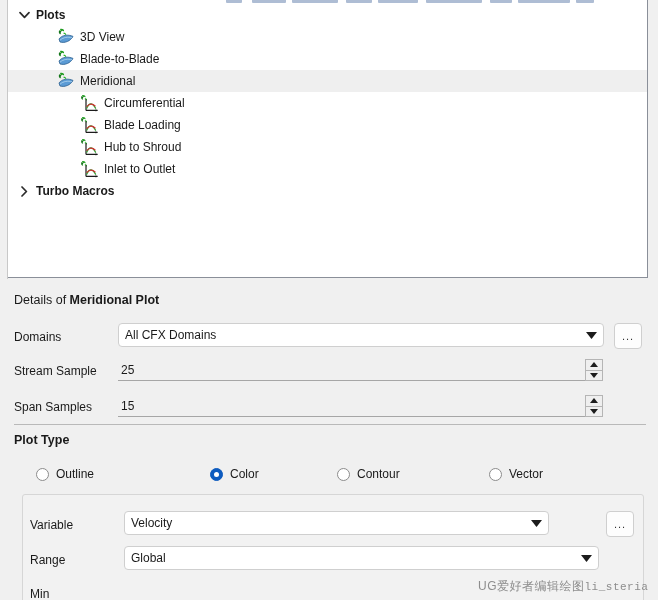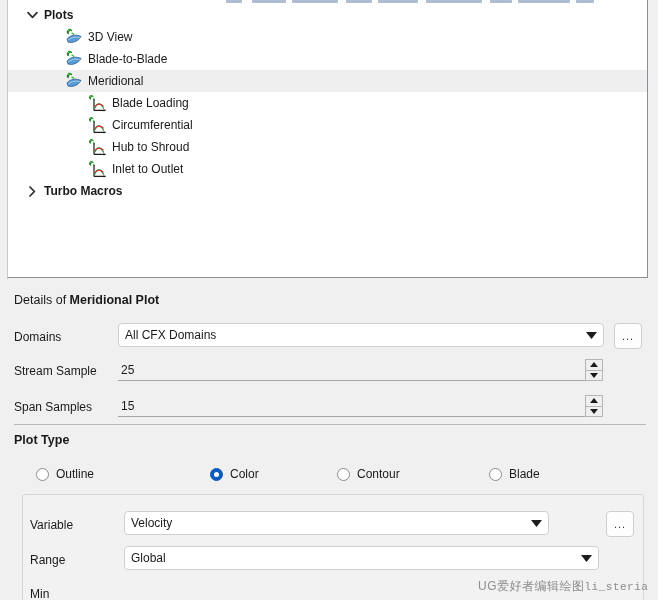--- a/index.html
+++ b/index.html
@@ -38,21 +38,21 @@
   }
   .clip-ghost {
     position:absolute; height: 8px; top: -5px;
     background: #aebdd4; border-radius: 1px;
   }
 
   .tree-row {
     display: flex;
     align-items: center;
     height: 22px;
-    padding-left: 12px;
+    padding-left: 4px;
     box-sizing: border-box;
     white-space: nowrap;
   }
   .tree-row.selected { background: #efefef; }
 
   .twisty {
     width: 16px; height: 16px;
     display: inline-flex; align-items: center; justify-content: center;
     flex: 0 0 16px;
   }
@@ -255,35 +255,35 @@
         <span class="twisty"></span>
         <span class="ico"><svg width="20" height="18" viewBox="0 0 20 18">
             <path d="M2 1 C4.6 0.6 6 2 5.4 3.4 C4.8 2.5 3.5 2.5 2.8 3.2 Z" fill="#1e9b1e"></path>
             <path d="M1.4 2 C0.6 4.2 1.6 5.8 3.2 5.8 C2.5 4.9 2.7 3.7 3.5 3.2 Z" fill="#14761a"></path>
             <path d="M5 4 C7 4.4 7.5 5.9 6.7 7 C6.5 6 5.7 5.3 4.7 5.3 Z" fill="#2cb82c"></path>
             <path d="M6 16.4 L6 5.2 M6 16.4 L17.6 16.4" stroke="#1c1c1c" stroke-width="1.2" fill="none"></path>
             <path d="M6.6 14.6 C9 8.6 12 8 15.8 14.6" stroke="#2f9e2f" stroke-width="1.2" fill="none"></path>
             <path d="M6.6 12.6 C9.4 9.6 12.4 9.4 15.4 12.2" stroke="#d03030" stroke-width="1.2" fill="none"></path>
             <path d="M17.6 16.4 L15.6 15.2 L15.6 17.6 Z" fill="#1c1c1c"></path>
           </svg></span>
-        <span class="tree-label">Blade Loading</span>
+        <span class="tree-label">Circumferential</span>
       </div>
       <div class="tree-row">
         <span style="display: inline-block; flex: 0 0 auto; width: 52px;"></span>
         <span class="twisty"></span>
         <span class="ico"><svg width="20" height="18" viewBox="0 0 20 18">
             <path d="M2 1 C4.6 0.6 6 2 5.4 3.4 C4.8 2.5 3.5 2.5 2.8 3.2 Z" fill="#1e9b1e"></path>
             <path d="M1.4 2 C0.6 4.2 1.6 5.8 3.2 5.8 C2.5 4.9 2.7 3.7 3.5 3.2 Z" fill="#14761a"></path>
             <path d="M5 4 C7 4.4 7.5 5.9 6.7 7 C6.5 6 5.7 5.3 4.7 5.3 Z" fill="#2cb82c"></path>
             <path d="M6 16.4 L6 5.2 M6 16.4 L17.6 16.4" stroke="#1c1c1c" stroke-width="1.2" fill="none"></path>
             <path d="M6.6 14.6 C9 8.6 12 8 15.8 14.6" stroke="#2f9e2f" stroke-width="1.2" fill="none"></path>
             <path d="M6.6 12.6 C9.4 9.6 12.4 9.4 15.4 12.2" stroke="#d03030" stroke-width="1.2" fill="none"></path>
             <path d="M17.6 16.4 L15.6 15.2 L15.6 17.6 Z" fill="#1c1c1c"></path>
           </svg></span>
-        <span class="tree-label">Circumferential</span>
+        <span class="tree-label">Blade Loading</span>
       </div>
       <div class="tree-row">
         <span style="display: inline-block; flex: 0 0 auto; width: 52px;"></span>
         <span class="twisty"></span>
         <span class="ico"><svg width="20" height="18" viewBox="0 0 20 18">
             <path d="M2 1 C4.6 0.6 6 2 5.4 3.4 C4.8 2.5 3.5 2.5 2.8 3.2 Z" fill="#1e9b1e"></path>
             <path d="M1.4 2 C0.6 4.2 1.6 5.8 3.2 5.8 C2.5 4.9 2.7 3.7 3.5 3.2 Z" fill="#14761a"></path>
             <path d="M5 4 C7 4.4 7.5 5.9 6.7 7 C6.5 6 5.7 5.3 4.7 5.3 Z" fill="#2cb82c"></path>
             <path d="M6 16.4 L6 5.2 M6 16.4 L17.6 16.4" stroke="#1c1c1c" stroke-width="1.2" fill="none"></path>
             <path d="M6.6 14.6 C9 8.6 12 8 15.8 14.6" stroke="#2f9e2f" stroke-width="1.2" fill="none"></path>
@@ -378,21 +378,21 @@
   <div class="radio-item" style="left:178px; top:188px;padding-left:24px;">
     <span class="radio-dot on"></span>
     <span class="rlabel">Color</span>
   </div>
   <div class="radio-item" style="left:329px; top:188px;">
     <span class="radio-dot"></span>
     <span class="rlabel">Contour</span>
   </div>
   <div class="radio-item" style="left:481px; top:188px;">
     <span class="radio-dot"></span>
-    <span class="rlabel">Blade</span>
+    <span class="rlabel">Vector</span>
   </div>
 
   <div id="group-box"></div>
 
   <div class="field-label" style="left:22px; top:239px;">Variable</div>
   <div class="combo" style="left:116px; top:232px; width:425px;">
     <span class="combo-text">Velocity</span>
     <span class="arrow">
       <svg width="11" height="7" viewBox="0 0 11 7">
           <polygon points="0,0 11,0 5.5,7" fill="#1c1c1c"></polygon>

